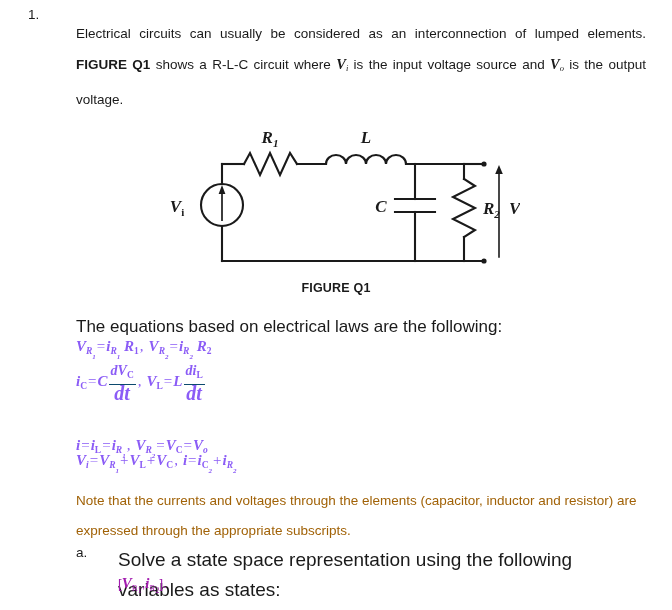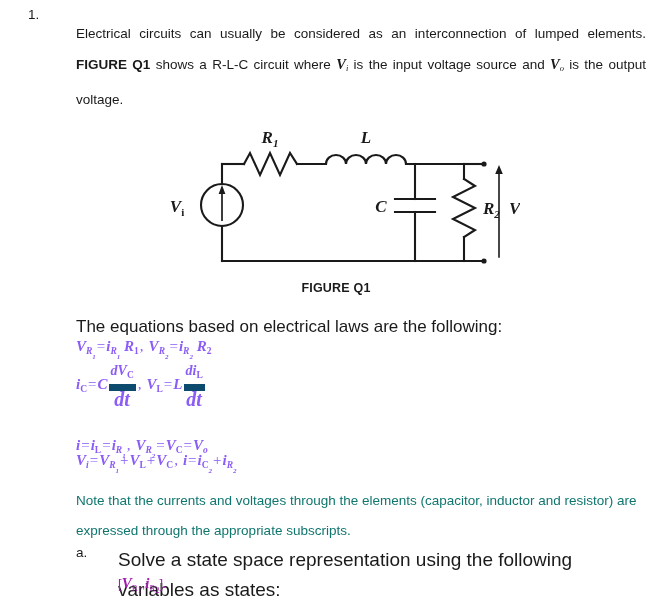--- a/index.html
+++ b/index.html
@@ -110,41 +110,41 @@
   .frac {
     display: inline-block;
     vertical-align: middle;
     text-align: center;
     position: relative;
     top: -1px;
     margin: 0 1px;
   }
   .frac .num {
     display: block;
-    border-bottom: 7px solid #0c4a6e;
+    border-bottom: 1px solid #0c4a6e;
     padding: 0 2px 1px 2px;
     font-size: 14px;
     line-height: 15px;
   }
   .frac .den {
     display: block;
     padding: 1px 2px 0 2px;
     font-size: 20px;
     line-height: 15px;
   }
 
   
   .note {
     position: absolute;
     left: 76px;
     top: 486px;
     width: 570px;
     font-size: 13.5px;
     line-height: 30px;
-    color: #0f766e;
+    color: #a16207;
   }
   .alabel {
     position: absolute;
     left: 76px;
     top: 545px;
     font-size: 13.5px;
     color: #1a1a1a;
   }
   .atext {
     position: absolute;

